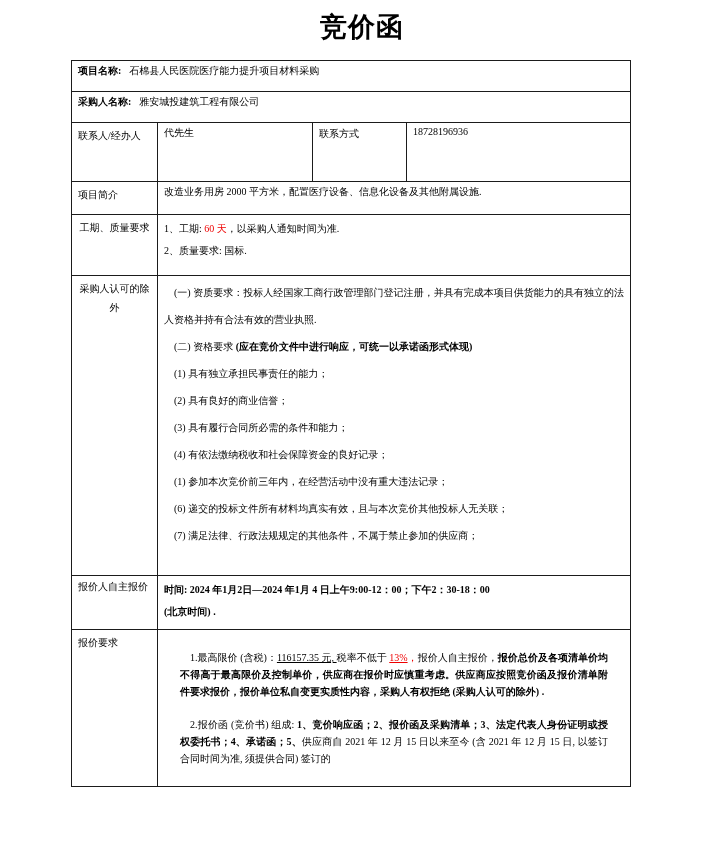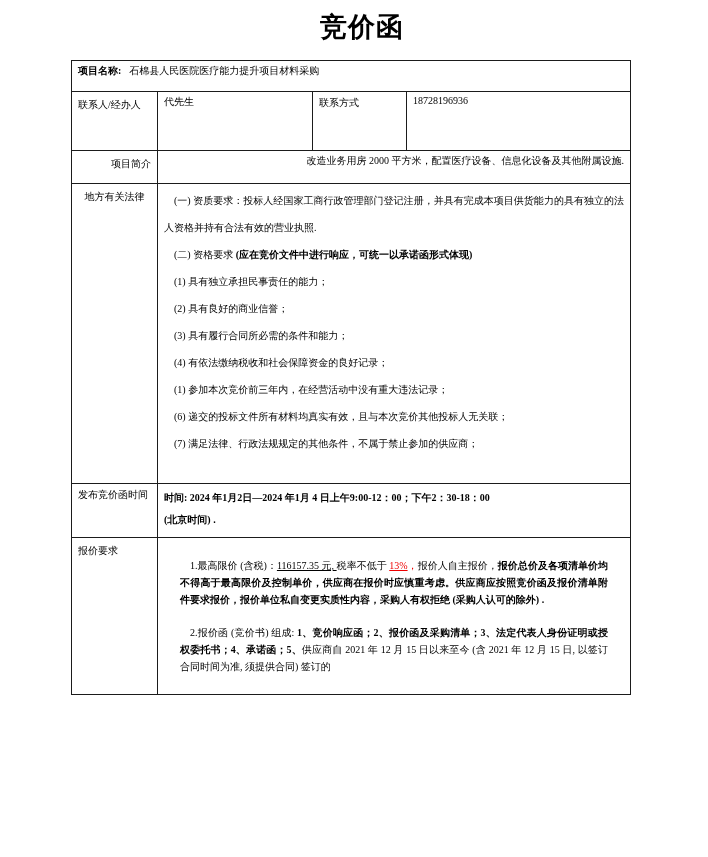--- a/index.html
+++ b/index.html
@@ -22,21 +22,21 @@
   td.label{
     font-weight:400;vertical-align:middle;padding:2px 3px 2px 5px;line-height:1.9;
   }
   td.lab-center{text-align:center;}
   td.lab-top{vertical-align:top;line-height:1.6;padding-top:5px;}
   td.vmid{vertical-align:middle;}
   td.content{padding-left:10px;padding-right:7px;}
   tr.r1 td{height:24px;}
   tr.r2 td{height:24px;}
   tr.r3 td{height:52px;}
-  tr.r4 td{height:26px;text-align:right;}
+  tr.r4 td{height:26px;}
   tr.r5 td{height:52px;}
   tr.r6 td{height:54px;}
   tr.r7 td{height:293px;}
   tr.r8 td{height:47px;}
   tr.r9 td{height:112px;}
   .inline-label{font-weight:700;margin-right:8px;}
   .cell-sched{line-height:22px;padding-top:6px;}
   .cell-qual{text-align:justify;vertical-align:middle;}
   .cell-qual .para{line-height:27px;text-indent:1em;margin:0;}
   .cell-pub{line-height:22px;padding-top:6px;}
@@ -63,52 +63,64 @@
         <col style="width:224px">
     </colgroup>
 
     <tbody>
         <tr class="r1">
       <td colspan="4" class="vmid">
         <span class="inline-label">项目名称:</span><span>石棉县人民医院医疗能力提升项目材料采购</span>
       </td>
     </tr>
 
+    <tr class="r2">
+      <td colspan="4" class="vmid">
+        <span class="inline-label">采购人名称:</span><span>雅安城投建筑工程有限公司</span>
+      </td>
+    </tr>
 
     <tr class="r3">
       <td class="label">联系人/经办人</td>
       <td class="content pad-top">代先生</td>
       <td class="label lab-top">联系方式</td>
       <td class="content pad-top">18728196936</td>
     </tr>
 
     <tr class="r4">
       <td class="label">项目简介</td>
       <td colspan="3" class="content vmid">改造业务用房 2000 平方米，配置医疗设备、信息化设备及其他附属设施.</td>
     </tr>
 
 
+    <tr class="r6">
+      <td class="label lab-center">工期、质量要求</td>
+      <td colspan="3" class="content cell-sched">
+            <div class="para"><span>1、工期: </span><span class="red">60 天</span><span>，以采购人通知时间为准.</span></div>
+            <div class="para"><span>2、质量要求: 国标.</span></div>
+          </td>
+    </tr>
 
     <tr class="r7">
-      <td class="label lab-center">地方有关法律</td>
+      <td class="label lab-center">采购人认可的除外</td>
       <td colspan="3" class="content cell-qual">
             <div class="para"><span>(一) 资质要求：投标人经国家工商行政管理部门登记注册，并具有完成本项目供货能力的具有独立的法人资格并持有合法有效的营业执照.</span></div>
             <div class="para"><span>(二) 资格要求 </span><span class="b">(应在竞价文件中进行响应，可统一以承诺函形式体现)</span></div>
             <div class="para"><span>(1) 具有独立承担民事责任的能力；</span></div>
             <div class="para"><span>(2) 具有良好的商业信誉；</span></div>
             <div class="para"><span>(3) 具有履行合同所必需的条件和能力；</span></div>
             <div class="para"><span>(4) 有依法缴纳税收和社会保障资金的良好记录；</span></div>
             <div class="para"><span>(1) 参加本次竞价前三年内，在经营活动中没有重大违法记录；</span></div>
             <div class="para"><span>(6) 递交的投标文件所有材料均真实有效，且与本次竞价其他投标人无关联；</span></div>
             <div class="para"><span>(7) 满足法律、行政法规规定的其他条件，不属于禁止参加的供应商；</span></div>
           </td>
     </tr>
 
     <tr class="r8">
-      <td class="label lab-top">发布竞价函时间</td>
+      <td class="label lab-top">报价人自主报价</td>
       <td colspan="3" class="content cell-pub"><span class="b">时间: 2024 年1月2日—2024 年1月 4 日上午9:00-12：00；下午2：30-18：00</span><br><span class="b">(北京时间) .</span></td>
     </tr>
 
     <tr class="r9">
       <td class="label">报价要求</td>
       <td colspan="3" class="content cell-quote">
             <div class="para"><span>1.最高限价 (含税)：</span><span class="u">116157.35 元, </span><span>税率不低于 </span><span class="red u">13%</span><span class="red">，</span><span>报价人自主报价，</span><span class="b">报价总价及各项清单价均不得高于最高限价及控制单价，供应商在报价时应慎重考虑。供应商应按照竞价函及报价清单附件要求报价，报价单位私自变更实质性内容，采购人有权拒绝 (采购人认可的除外) .</span></div>
             <div class="para"><span>2.报价函 (竞价书) 组成: </span><span class="b">1、竞价响应函；2、报价函及采购清单；3、法定代表人身份证明或授权委托书；4、承诺函；5、</span><span>供应商自 2021 年 12 月 15 日以来至今 (含 2021 年 12 月 15 日, 以签订合同时间为准, 须提供合同) 签订的</span></div>
           </td>
     </tr>

